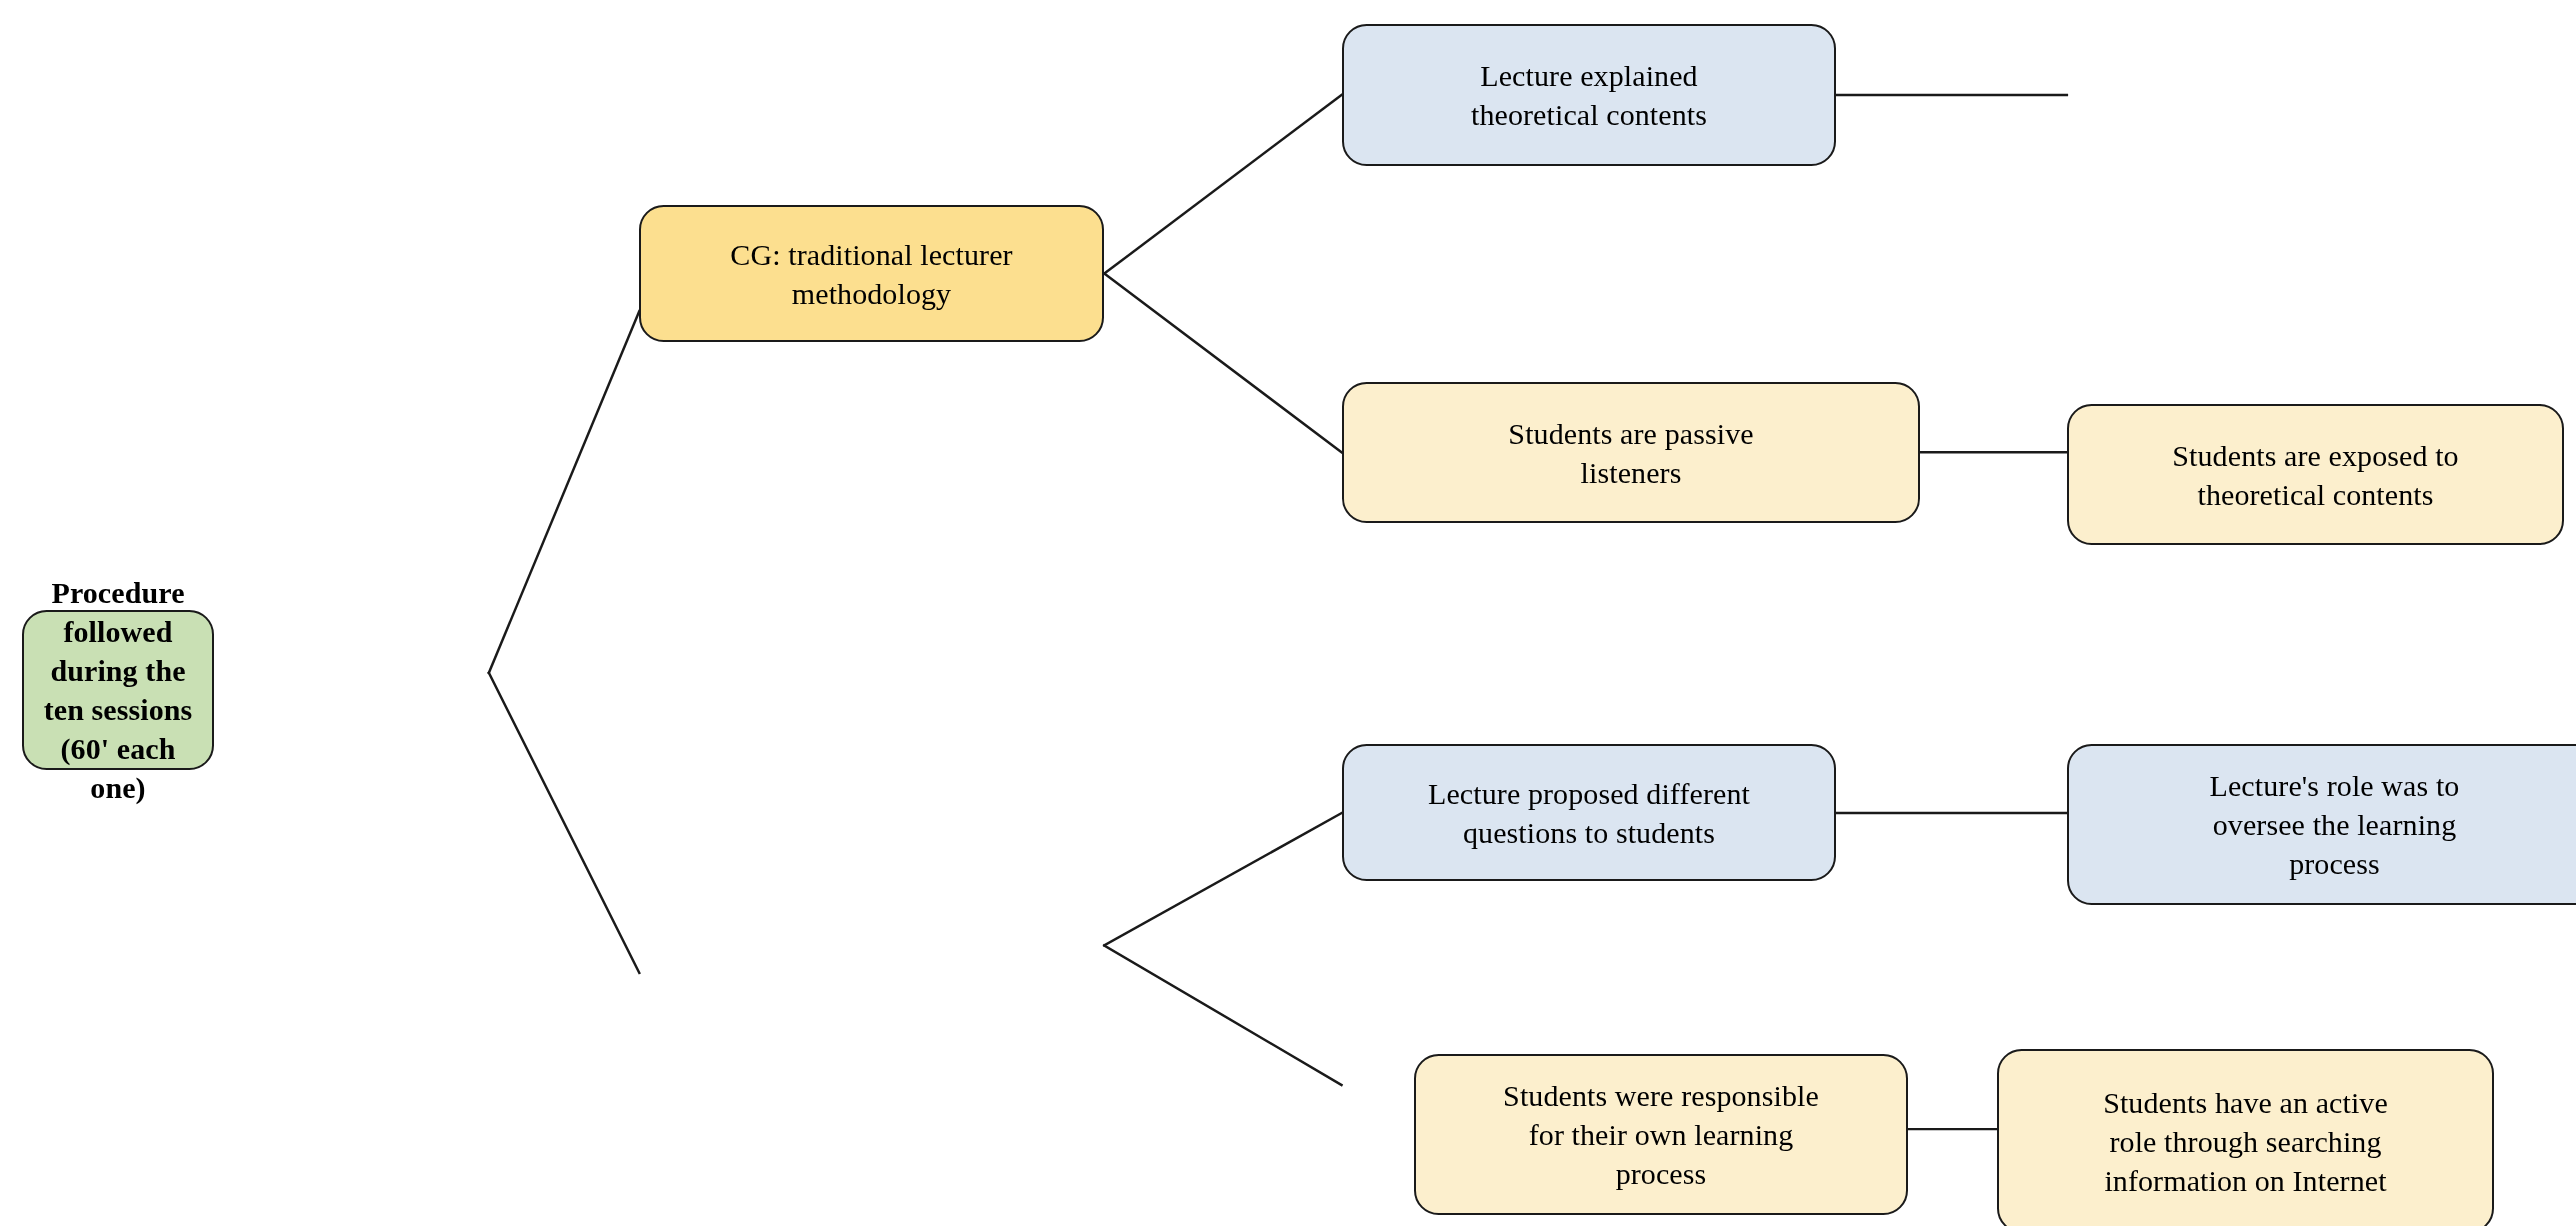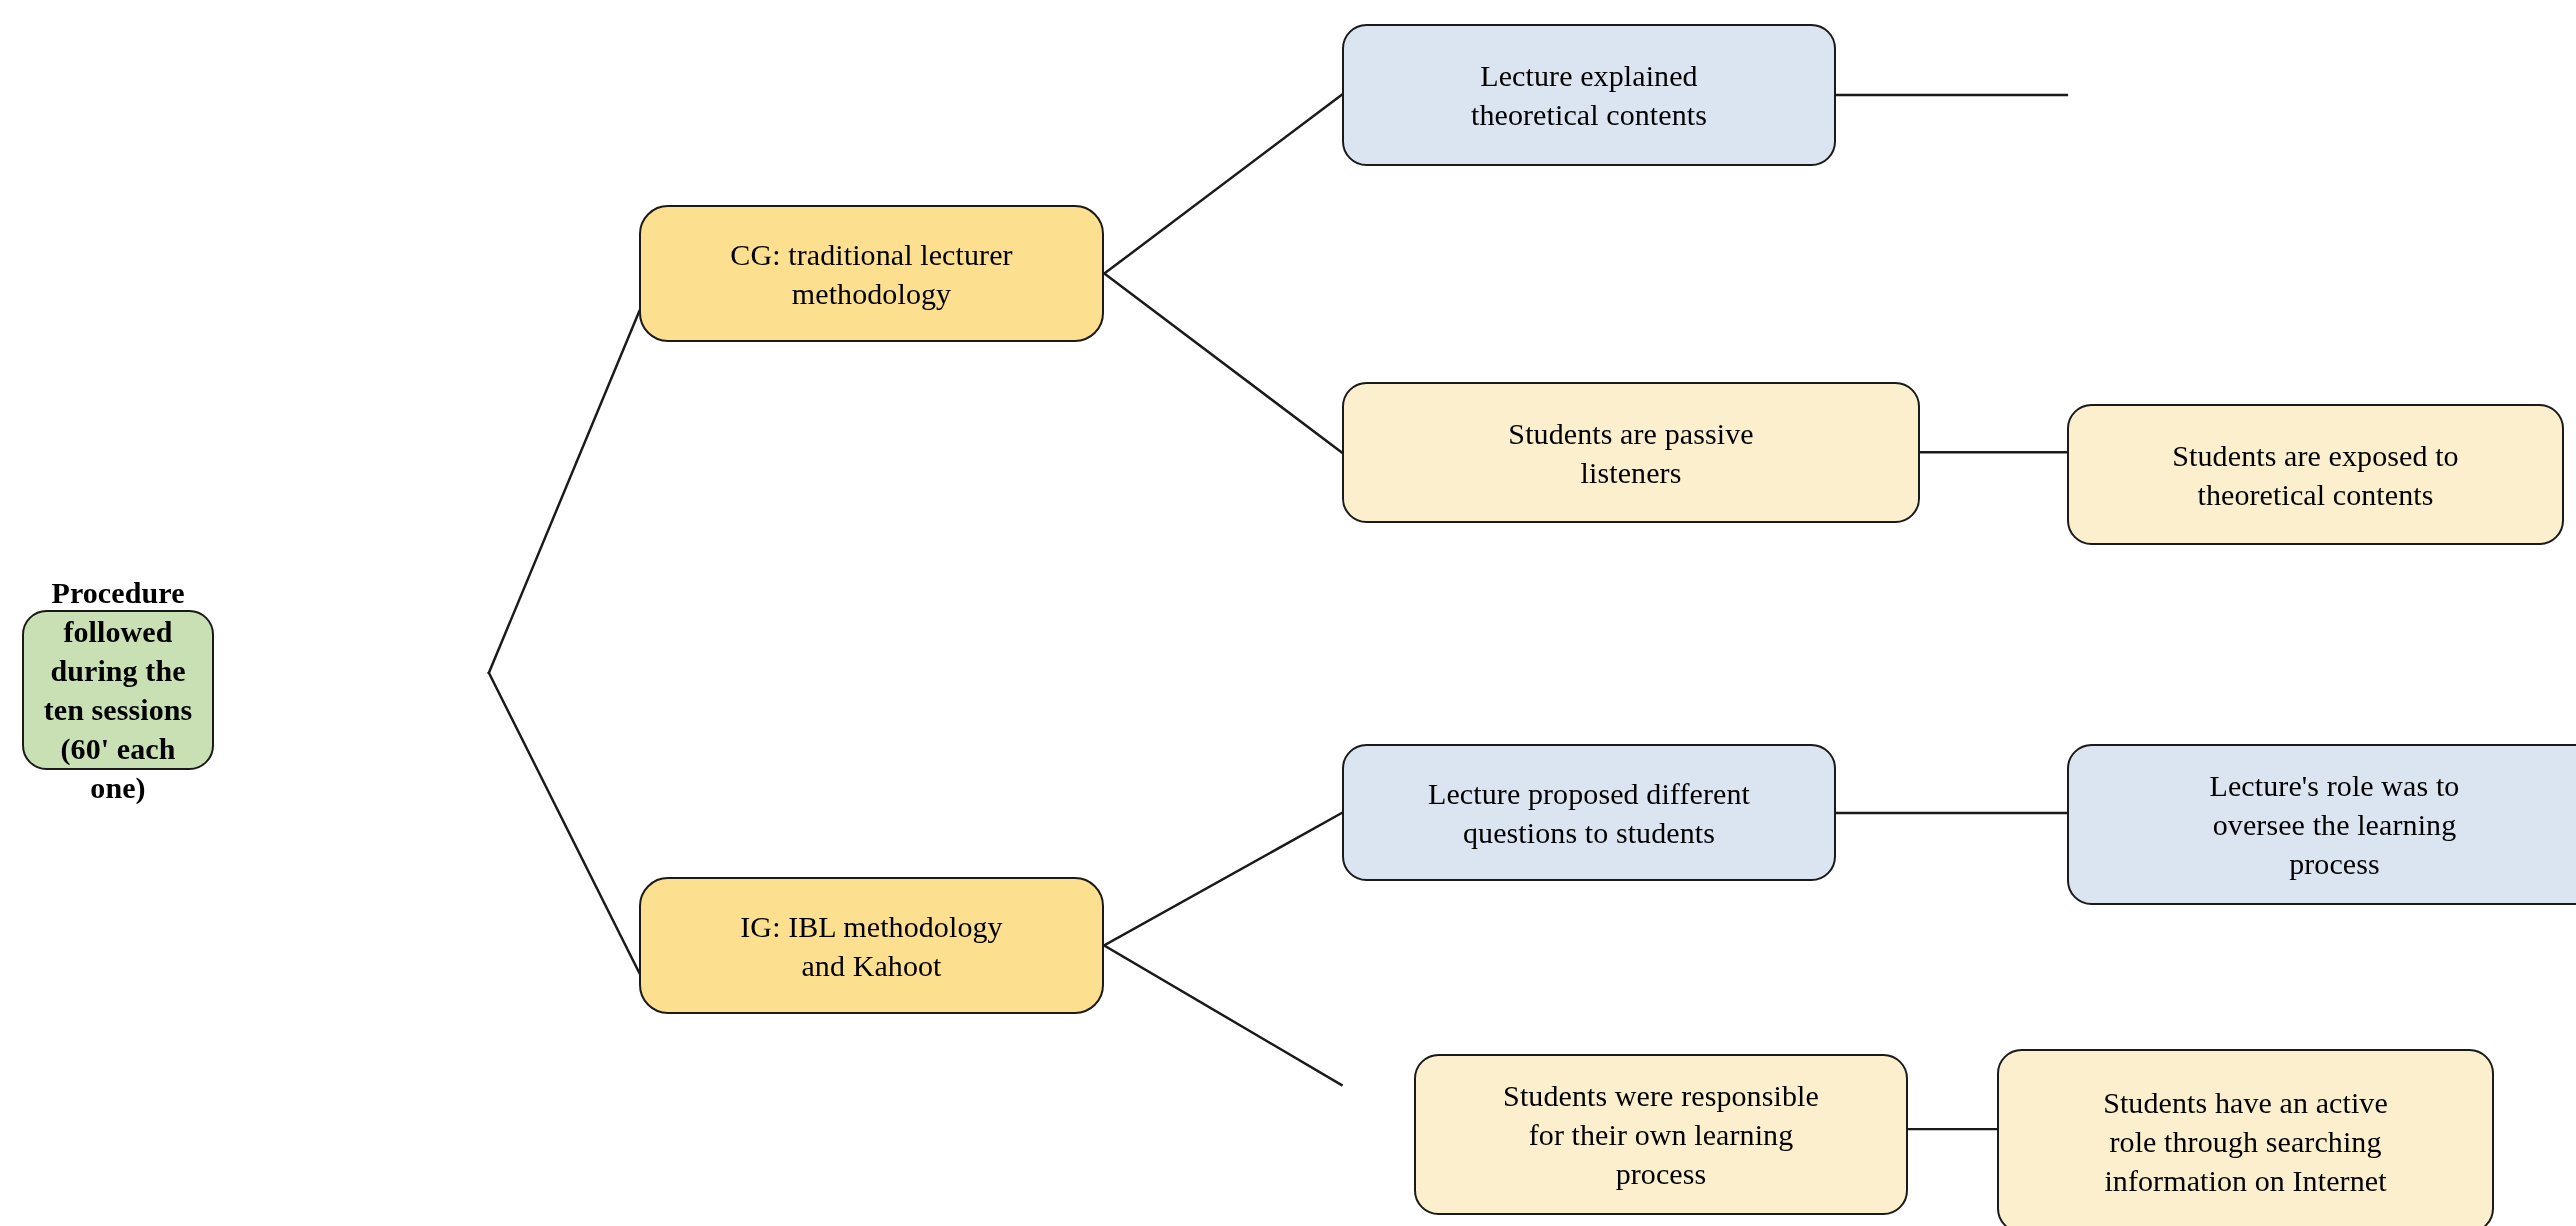--- a/index.html
+++ b/index.html
@@ -44,21 +44,21 @@
     display: block;
     width: 100%;
     white-space: pre-line;
   }
   .fill-green  { background: #c9e0b4; }
   .fill-gold   { background: #fcdf8f; }
   .fill-blue   { background: #dbe5f1; }
   .fill-cream  { background: #fcefcd; }
 
   .fs-root { font-size: 30px; }
-  .fs-mid  { font-size: 30px; border-radius: 29px; }
+  .fs-mid  { font-size: 30px; }
   .fs-leaf { font-size: 30px; }
 </style>
 </head>
 <body>
 
 <div id="diagram-root">
 
   <svg id="connector-layer" viewBox="0 0 3562 1696" width="2576" height="1227" xmlns="http://www.w3.org/2000/svg">
     <g stroke="#1a1a1a" stroke-width="3.4" fill="none" stroke-linecap="square">
 
@@ -99,24 +99,20 @@
   <div class="node fill-cream fs-leaf" style="left:1342px; top:382px; width:578px; height:141px;">
     <span class="node-label">Students are passive
 listeners</span>
   </div>
 
   <div class="node fill-cream fs-leaf" style="left:2067px; top:404px; width:497px; height:141px;">
     <span class="node-label">Students are exposed to
 theoretical contents</span>
   </div>
 
-  <div class="node fill-gold fs-mid" style="left:639px; top:877px; width:465px; height:137px;">
-    <span class="node-label">IG: IBL methodology
-and Kahoot</span>
-  </div>
 
   <div class="node fill-blue fs-leaf" style="left:1342px; top:744px; width:494px; height:137px;">
     <span class="node-label">Lecture proposed different
 questions to students</span>
   </div>
 
   <div class="node fill-blue fs-leaf" style="left:2067px; top:744px; width:535px; height:161px;">
     <span class="node-label">Lecture's role was to
 oversee the learning
 process</span>

